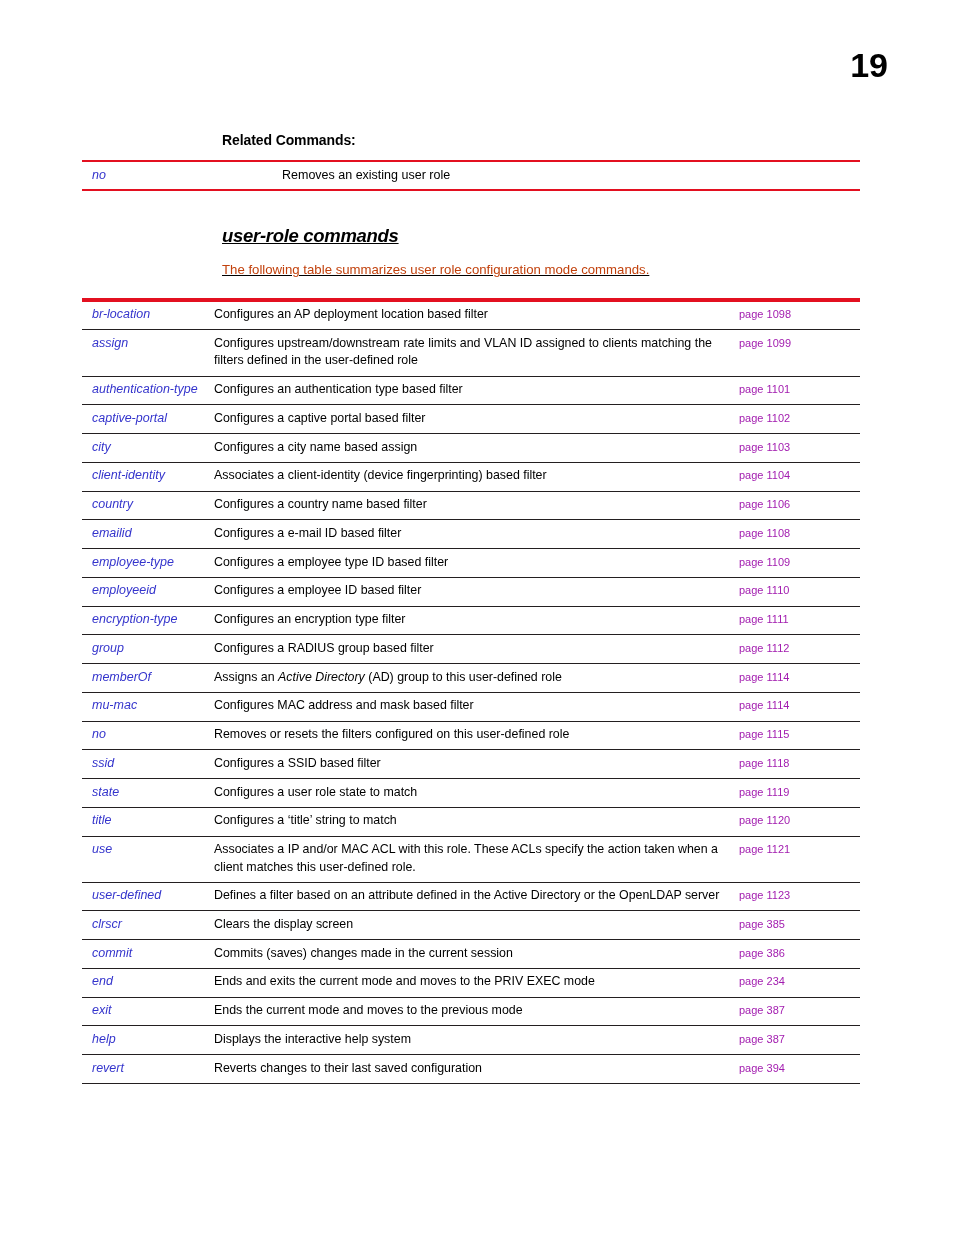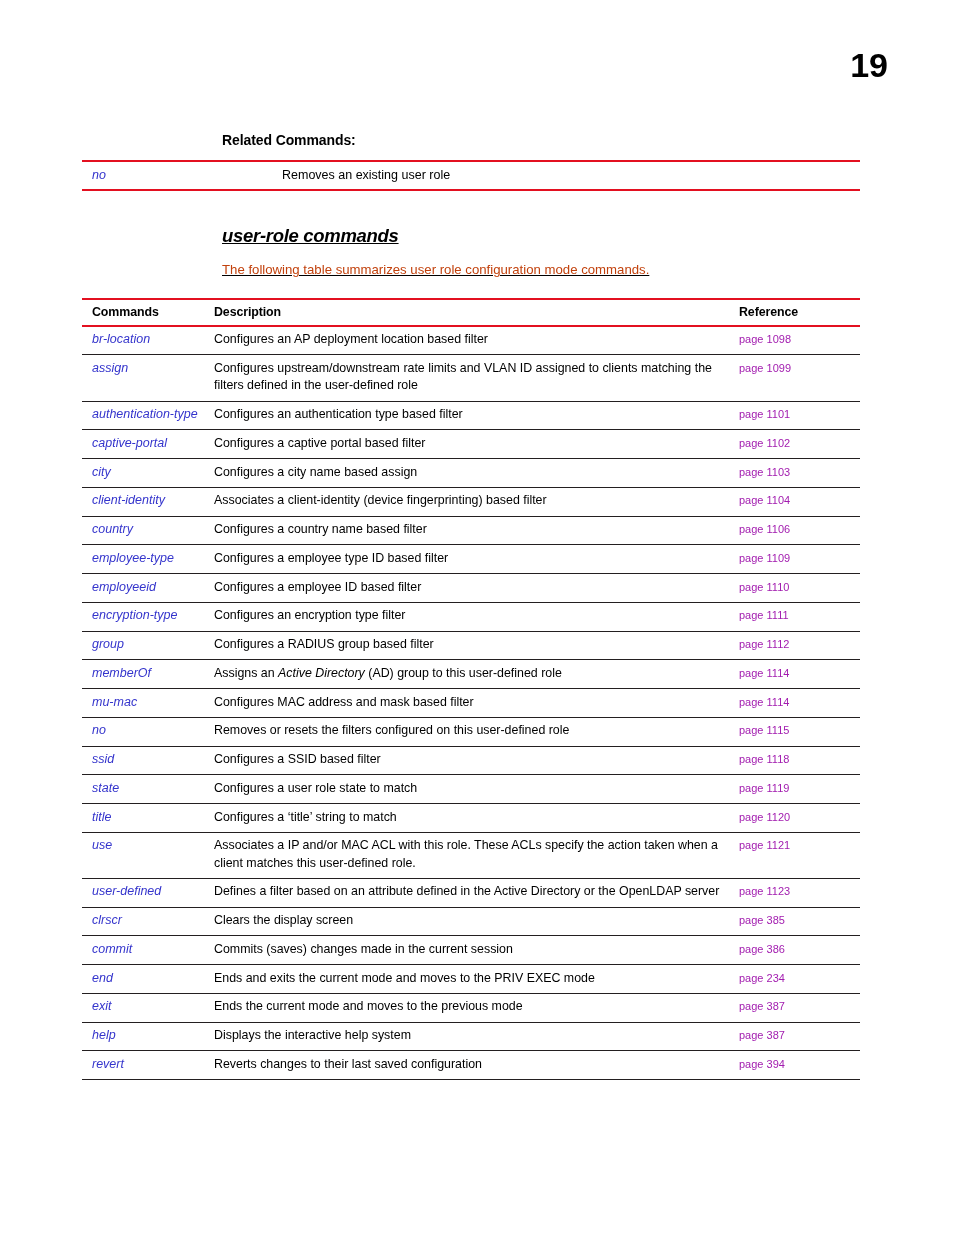--- a/index.html
+++ b/index.html
@@ -181,34 +181,20 @@
 
   <div class="section-block">
     <h2 class="section-title">user-role commands</h2>
 
 
     <p class="section-para">The following table summarizes user role configuration mode commands.</p>
   </div>
 
   <div class="main-table-wrap">
     <div class="rule-red-thin"></div>
-    <table class="main-table">
-      <colgroup>
-        <col class="c-cmd">
-        <col class="c-desc">
-        <col class="c-ref">
-      </colgroup>
-      <thead>
-        <tr>
-          <th class="h-cmd">Commands</th>
-          <th class="h-desc">Description</th>
-          <th class="h-ref">Reference</th>
-        </tr>
-      </thead>
-    </table>
     <div class="rule-red"></div>
     <table class="main-table">
       <colgroup>
         <col class="c-cmd">
         <col class="c-desc">
         <col class="c-ref">
       </colgroup>
       <tbody id="main-body">
           <tr>
             <td class="cell-cmd"><a class="cmd-link" href="#">br-location</a></td>
@@ -239,20 +225,25 @@
             <td class="cell-cmd"><a class="cmd-link" href="#">client-identity</a></td>
             <td class="cell-desc">Associates a client-identity (device fingerprinting) based filter</td>
             <td class="cell-ref"><a class="ref-link" href="#">page 1104</a></td>
           </tr>
           <tr>
             <td class="cell-cmd"><a class="cmd-link" href="#">country</a></td>
             <td class="cell-desc">Configures a country name based filter</td>
             <td class="cell-ref"><a class="ref-link" href="#">page 1106</a></td>
           </tr>
           <tr>
+            <td class="cell-cmd"><a class="cmd-link" href="#">emailid</a></td>
+            <td class="cell-desc">Configures a e-mail ID based filter</td>
+            <td class="cell-ref"><a class="ref-link" href="#">page 1108</a></td>
+          </tr>
+          <tr>
             <td class="cell-cmd"><a class="cmd-link" href="#">employee-type</a></td>
             <td class="cell-desc">Configures a employee type ID based filter</td>
             <td class="cell-ref"><a class="ref-link" href="#">page 1109</a></td>
           </tr>
           <tr>
             <td class="cell-cmd"><a class="cmd-link" href="#">employeeid</a></td>
             <td class="cell-desc">Configures a employee ID based filter</td>
             <td class="cell-ref"><a class="ref-link" href="#">page 1110</a></td>
           </tr>
           <tr>

